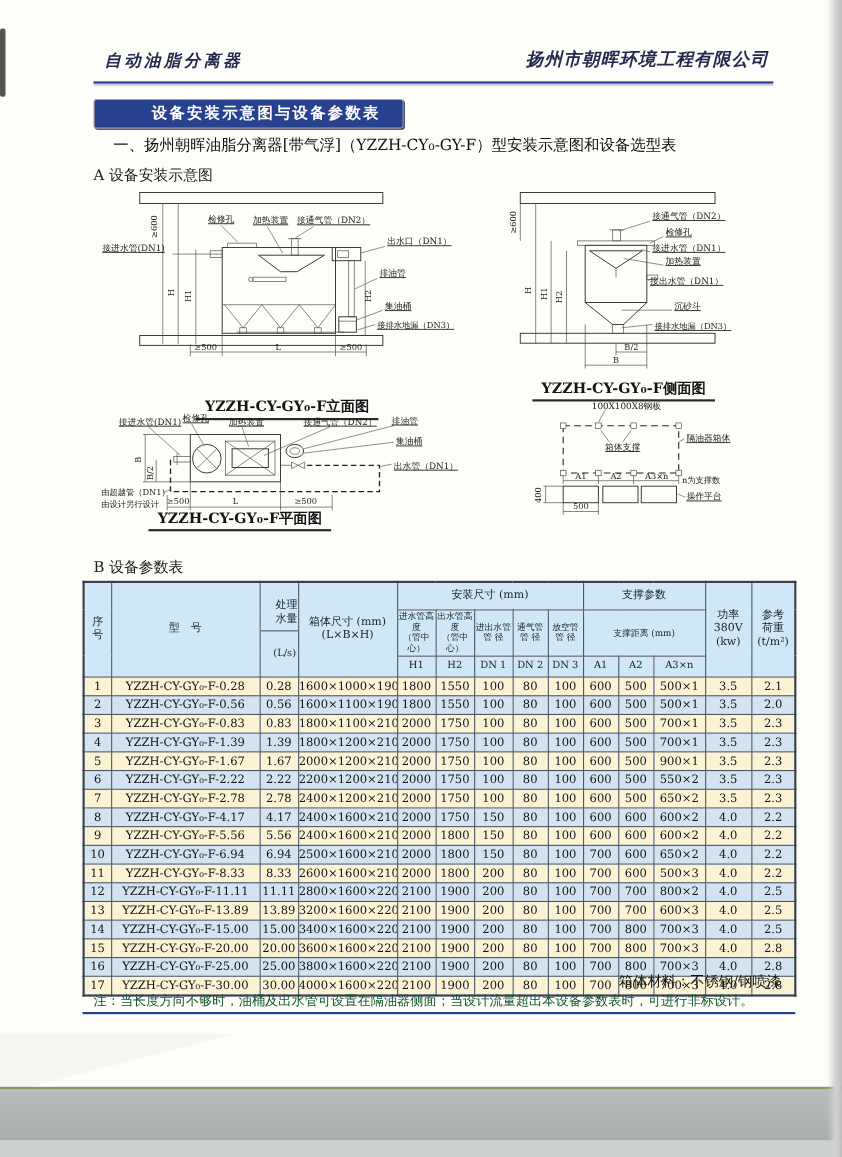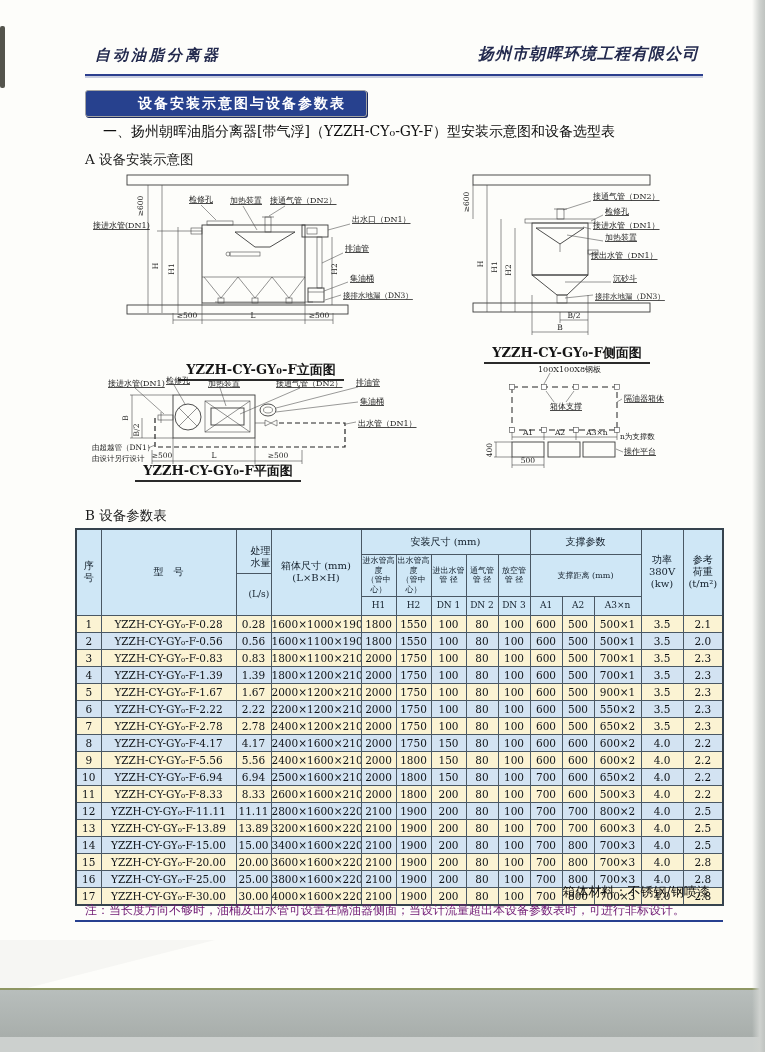--- a/index.html
+++ b/index.html
@@ -52,21 +52,21 @@
   tr.h1r{height:24px;} tr.h2r{height:30px;} tr.h3r{height:18px;}
   tr.h2r th{font-size:8px;} tr.h3r th{font-size:9px;}
   .flow-top{border-bottom:1px solid #4a5864;padding:3px 0 4px;white-space:pre-line;font-size:10px;text-align:right;}
   .flow-unit{padding:3px 12px;font-size:9px;}
   tbody td{font-size:10.5px;text-align:center;height:16px;line-height:16px;color:#101418;}
   tbody tr.row-y td{background:#fbf3d3;}
   tbody tr.row-b td{background:#d3e3f2;}
   thead th{text-align:center;}
   
   .material{position:absolute;left:430px;top:883px;width:280px;text-align:right;font-size:13px;color:#111;}
-  .footnote{position:absolute;left:85px;top:902px;width:628px;font-size:12px;color:#701a75;}
+  .footnote{position:absolute;left:85px;top:902px;width:628px;font-size:12px;color:#14532d;}
   .footer-rule{position:absolute;left:75px;top:920px;width:648px;height:2px;background:#27408f;}
 </style>
 </head>
 <body>
 
 <div id="stage">
 
   <div class="brand-left">自动油脂分离器</div>
   <div class="brand-right">扬州市朝晖环境工程有限公司</div>
   <div class="header-rule"></div>

